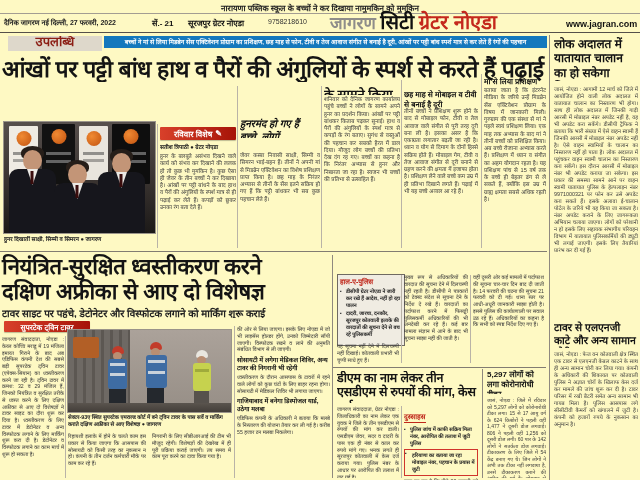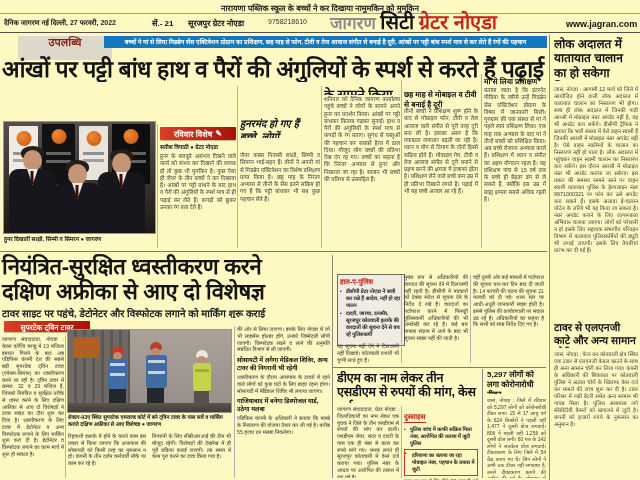--- a/index.html
+++ b/index.html
@@ -63,22 +63,22 @@
   <div class="abs" style="left:268px;top:18px;font-size:7px;color:#333;">9758218610</div>
 
   <div class="abs" style="left:330px;top:8px;width:230px;white-space:nowrap;">
     <span style="font-size:17px;font-weight:bold;color:#8f8d8a;">जागरण</span>
     <span style="font-size:20px;font-weight:bold;color:#101010;">सिटी</span>
     <span style="font-size:20px;font-weight:bold;color:#c4281c;">ग्रेटर नोएडा</span>
   </div>
   <div class="abs" style="left:566px;top:19px;font-size:9px;font-weight:bold;color:#111;">www.jagran.com</div>
   <div class="hrule" style="left:0;top:32px;width:640px;background:#55504a;"></div>
 
-  <div class="abs clip" style="left:18px;top:36px;width:94px;height:24px;background:#ded8cb;text-align:center;
-       font-size:11px;font-weight:bold;color:#8c1f15;line-height:12px;">उपलब्धि</div>
+  <div class="abs clip" style="left:8px;top:36px;width:94px;height:15px;background:#ded8cb;text-align:center;
+       font-size:13px;font-weight:bold;color:#8c1f15;line-height:12px;">उपलब्धि</div>
   <div class="abs clip" style="left:104px;top:36px;width:443px;height:12px;background:#1478bd;color:#fff;
        font-size:6.2px;font-weight:bold;line-height:12px;text-align:center;white-space:nowrap;">बच्चों ने मां से लिया मिडब्रेन सेंस एक्टिवेशन प्रोग्राम का प्रशिक्षण, छह माह से फोन, टीवी व तेज आवाज संगीत से बनाई है दूरी, आंखों पर पट्टी बांध स्पर्श मात्र से कर लेते हैं रंगों की पहचान</div>
 
   <div class="abs clip" style="left:2px;top:52px;width:546px;height:30px;font-size:23px;font-weight:bold;
        color:#141414;white-space:nowrap;letter-spacing:-0.4px;">आंखों पर पट्टी बांध हाथ व पैरों की अंगुलियों के स्पर्श से करते हैं पढ़ाई</div>
 
   <div class="abs photo" style="left:4px;top:122px;width:151px;height:111px;">
     <div class="p1-bg"></div>
     <div class="poster" style="left:5px;top:4px;width:29px;height:54px;background:#efebe3;">
       <div class="logo"></div>

